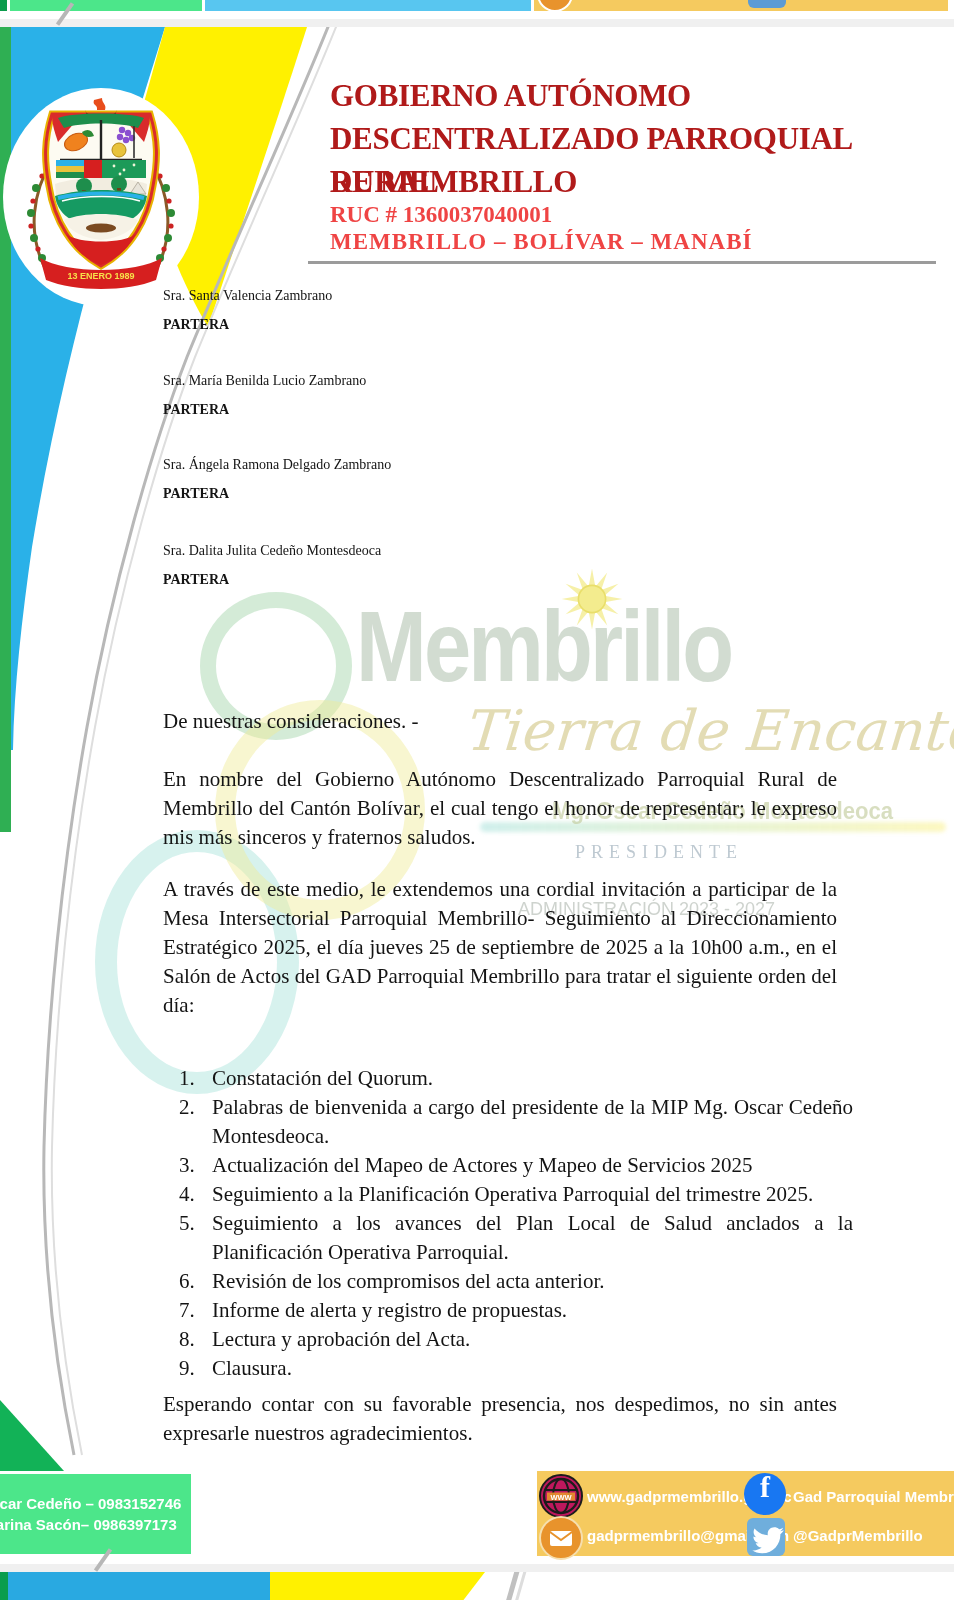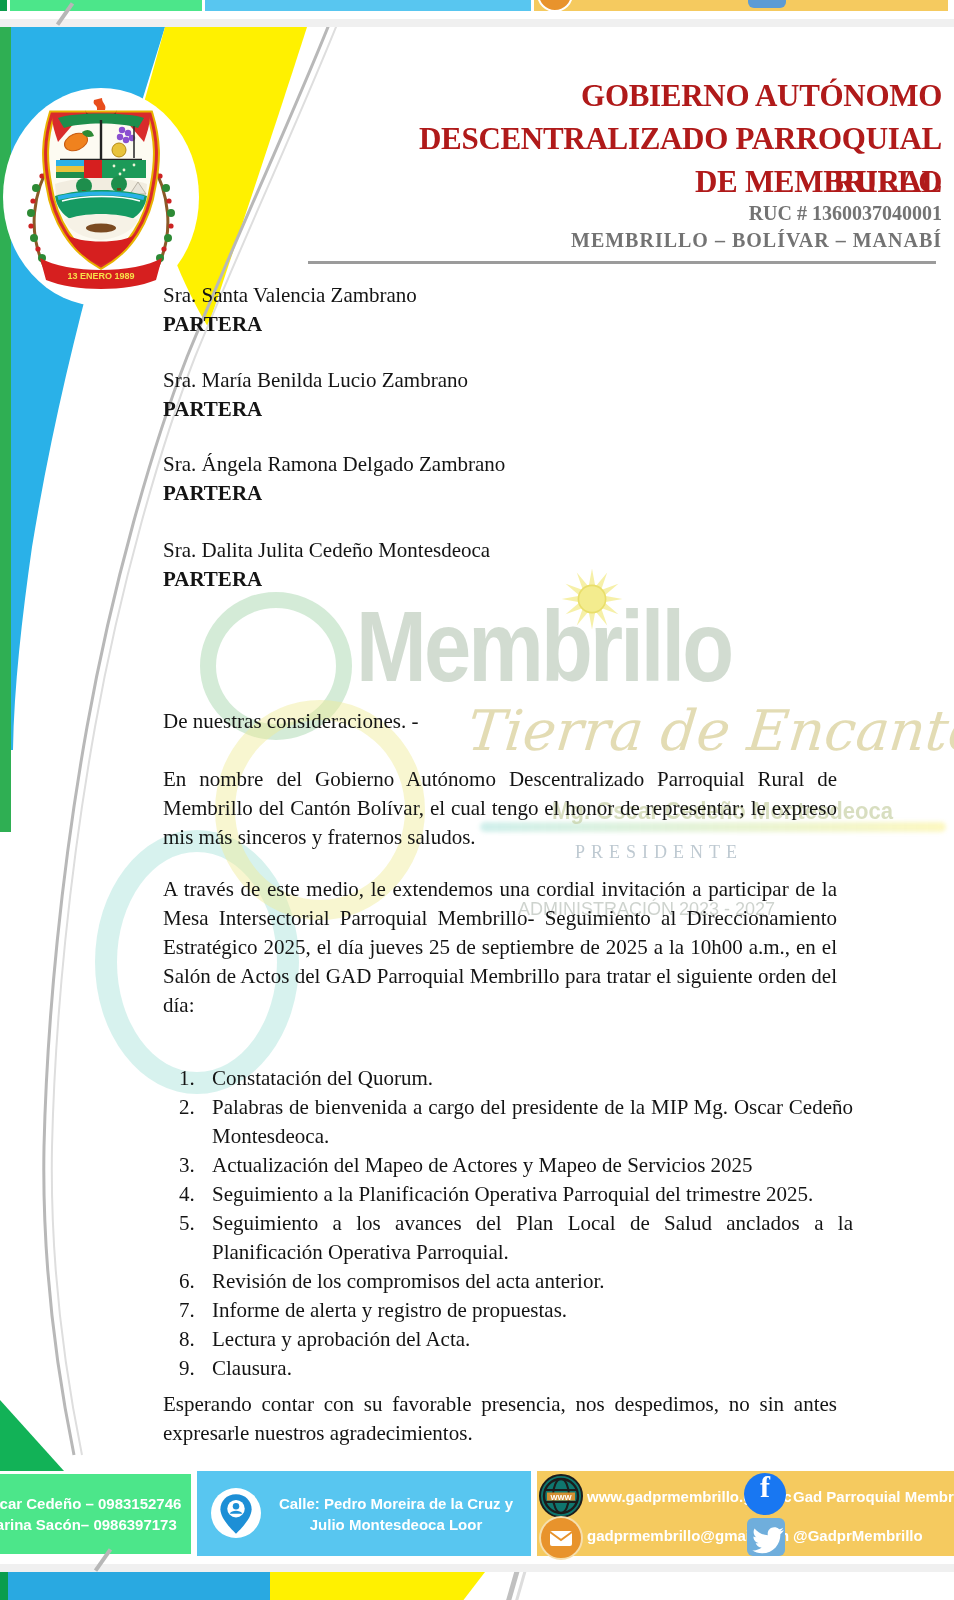--- a/index.html
+++ b/index.html
@@ -6,42 +6,42 @@
   #screen{position:relative;width:954px;height:1600px;background:#ffffff;overflow:hidden;
           font-family:"Liberation Serif", serif;color:#141414;}
   .abs{position:absolute;}
   
   .top-strip{left:0;top:0;width:954px;height:11px;overflow:hidden;background:#fff;}
   .gap-band{left:0;width:954px;background:#f0f0f0;}
   .gap-dash{width:26px;height:4px;background:#b7b7b7;transform:rotate(-55deg);}
   .next-page{left:0;top:1572px;width:954px;height:28px;background:#fff;overflow:hidden;}
   
   .logo-circle{left:3px;top:88px;width:196px;height:218px;background:#fff;border-radius:50%;}
-  .hdr{left:330px;width:612px;text-align:right;font-weight:bold;}
+  .hdr{left:330px;width:612px;text-align:left;font-weight:bold;}
   .hdr-red{color:#b01a1a;font-size:31px;letter-spacing:-0.3px;line-height:43px;}
-  .hdr-blk{color:#737373;font-size:20px;}
+  .hdr-blk{color:#ef4444;font-size:23px;}
   .hdr-rule{left:308px;top:261px;width:628px;height:3px;background:#9b9b9b;}
   
   .wm{pointer-events:none;}
   .wm-ring{border-radius:50%;}
   .wm-word{left:356px;top:588px;font-family:"Liberation Sans",sans-serif;font-weight:bold;
            font-size:118px;letter-spacing:-4px;color:rgba(148,172,146,0.42);
            transform:scale(0.72,0.85);transform-origin:left top;white-space:nowrap;}
   .wm-tag{left:468px;top:698px;font-family:"DejaVu Serif",serif;font-style:italic;
           font-size:56px;color:rgba(208,197,130,0.60);white-space:nowrap;transform:skewX(-6deg);}
   .wm-name{left:552px;top:797px;font-family:"Liberation Sans",sans-serif;font-weight:bold;
            font-size:24px;color:rgba(190,200,150,0.60);transform:scaleX(0.92);transform-origin:left top;white-space:nowrap;}
   .wm-pres{left:575px;top:842px;font-family:"Liberation Serif",serif;font-weight:normal;
            font-size:18px;letter-spacing:6px;color:rgba(150,168,180,0.62);white-space:nowrap;}
   .wm-admin{left:518px;top:863px;font-family:Liberation Sans, sans-serif;
            font-size:18px;color:rgba(170,180,170,0.58);white-space:nowrap;margin-top:36px;}
   .wm-smear{left:480px;top:822px;width:466px;height:10px;border-radius:5px;filter:blur(2px);
            background:linear-gradient(90deg,rgba(120,210,200,.35),rgba(250,240,130,.5));}
   
-  .recip{left:163px;width:680px;font-size:21px;line-height:29px;}
+  .recip{left:163px;width:680px;font-size:14px;line-height:29px;}
   .recip .role{font-weight:bold;}
   .para{left:163px;width:674px;font-size:21px;line-height:29px;text-align:justify;}
   .salut{text-align:left;}
   ol.agenda{left:163px;top:1048px;width:674px;margin:16px;padding:0;list-style:none;counter-reset:item;
             font-size:21px;line-height:29px;position:absolute;}
   ol.agenda li{position:relative;padding-left:33px;text-align:justify;counter-increment:item;}
   ol.agenda li::before{content:counter(item) ".";position:absolute;left:0;}
   
   .f-block{top:1471px;height:85px;color:#ffffff;font-family:"Liberation Sans",sans-serif;
            font-weight:bold;font-size:15px;line-height:21px;}
@@ -215,38 +215,24 @@
 
   <div class="abs para" style="top:1390px">Esperando contar con su favorable presencia, nos despedimos, no sin antes expresarle nuestros agradecimientos.</div>
 
   <div class="abs f-block f-green">
     <div class="f-center" style="left:-62px;width:255px">
       <div>Mg. Oscar Cedeño – 0983152746</div>
       <div>Ing. Karina Sacón– 0986397173</div>
     </div>
   </div>
 
-  <div class="abs f-block f-cyan">
-    <div class="abs icon-circle" style="left:14px;top:17px;width:50px;height:50px;background:#ffffff">
-      <svg width="50" height="50" viewBox="0 0 40 40">
-        <path d="M20,5 C27.5,5 32.5,10.5 32.5,17 C32.5,25.5 20,36.5 20,36.5 C20,36.5 7.5,25.5 7.5,17 C7.5,10.5 12.5,5 20,5 Z" fill="#1d8fd6"></path>
-        <circle cx="20" cy="16.5" r="7" fill="#ffffff"></circle>
-        <circle cx="20" cy="14.5" r="2.6" fill="#1d8fd6"></circle>
-        <path d="M15,20.5 C16.5,17.5 23.5,17.5 25,20.5 Z" fill="#1d8fd6"></path>
-      </svg>
-    </div>
-    <div class="f-center" style="left:70px;width:258px">
-      <div>Calle: Pedro Moreira de la Cruz y</div>
-      <div>Julio Montesdeoca Loor</div>
-    </div>
-  </div>
 
   <div class="abs f-block f-yellow">
 
-    <div class="abs icon-circle" style="left:2px;top:3px;width:40px;height:40px;background:#0f766e;border:2px solid #1c1c1c">
+    <div class="abs icon-circle" style="left:2px;top:3px;width:40px;height:40px;background:#be185d;border:2px solid #1c1c1c">
       <svg width="40" height="40" viewBox="0 0 40 40">
         <circle cx="20" cy="20" r="17" fill="none" stroke="#1c1c1c" stroke-width="2.4"></circle>
         <ellipse cx="20" cy="20" rx="8" ry="17" fill="none" stroke="#1c1c1c" stroke-width="2"></ellipse>
         <path d="M4,14 H36 M4,26 H36" stroke="#1c1c1c" stroke-width="2"></path>
         <rect x="6" y="16.5" width="28" height="8" fill="#e8932c" opacity="0.9"></rect>
         <text x="20" y="23.5" font-size="7.5" font-family="Liberation Sans, sans-serif" font-weight="bold" fill="#ffffff" text-anchor="middle">WWW</text>
       </svg>
     </div>
     <div class="f-item-label" style="left:50px;top:15px">www.gadprmembrillo.gob.ec</div>
 

